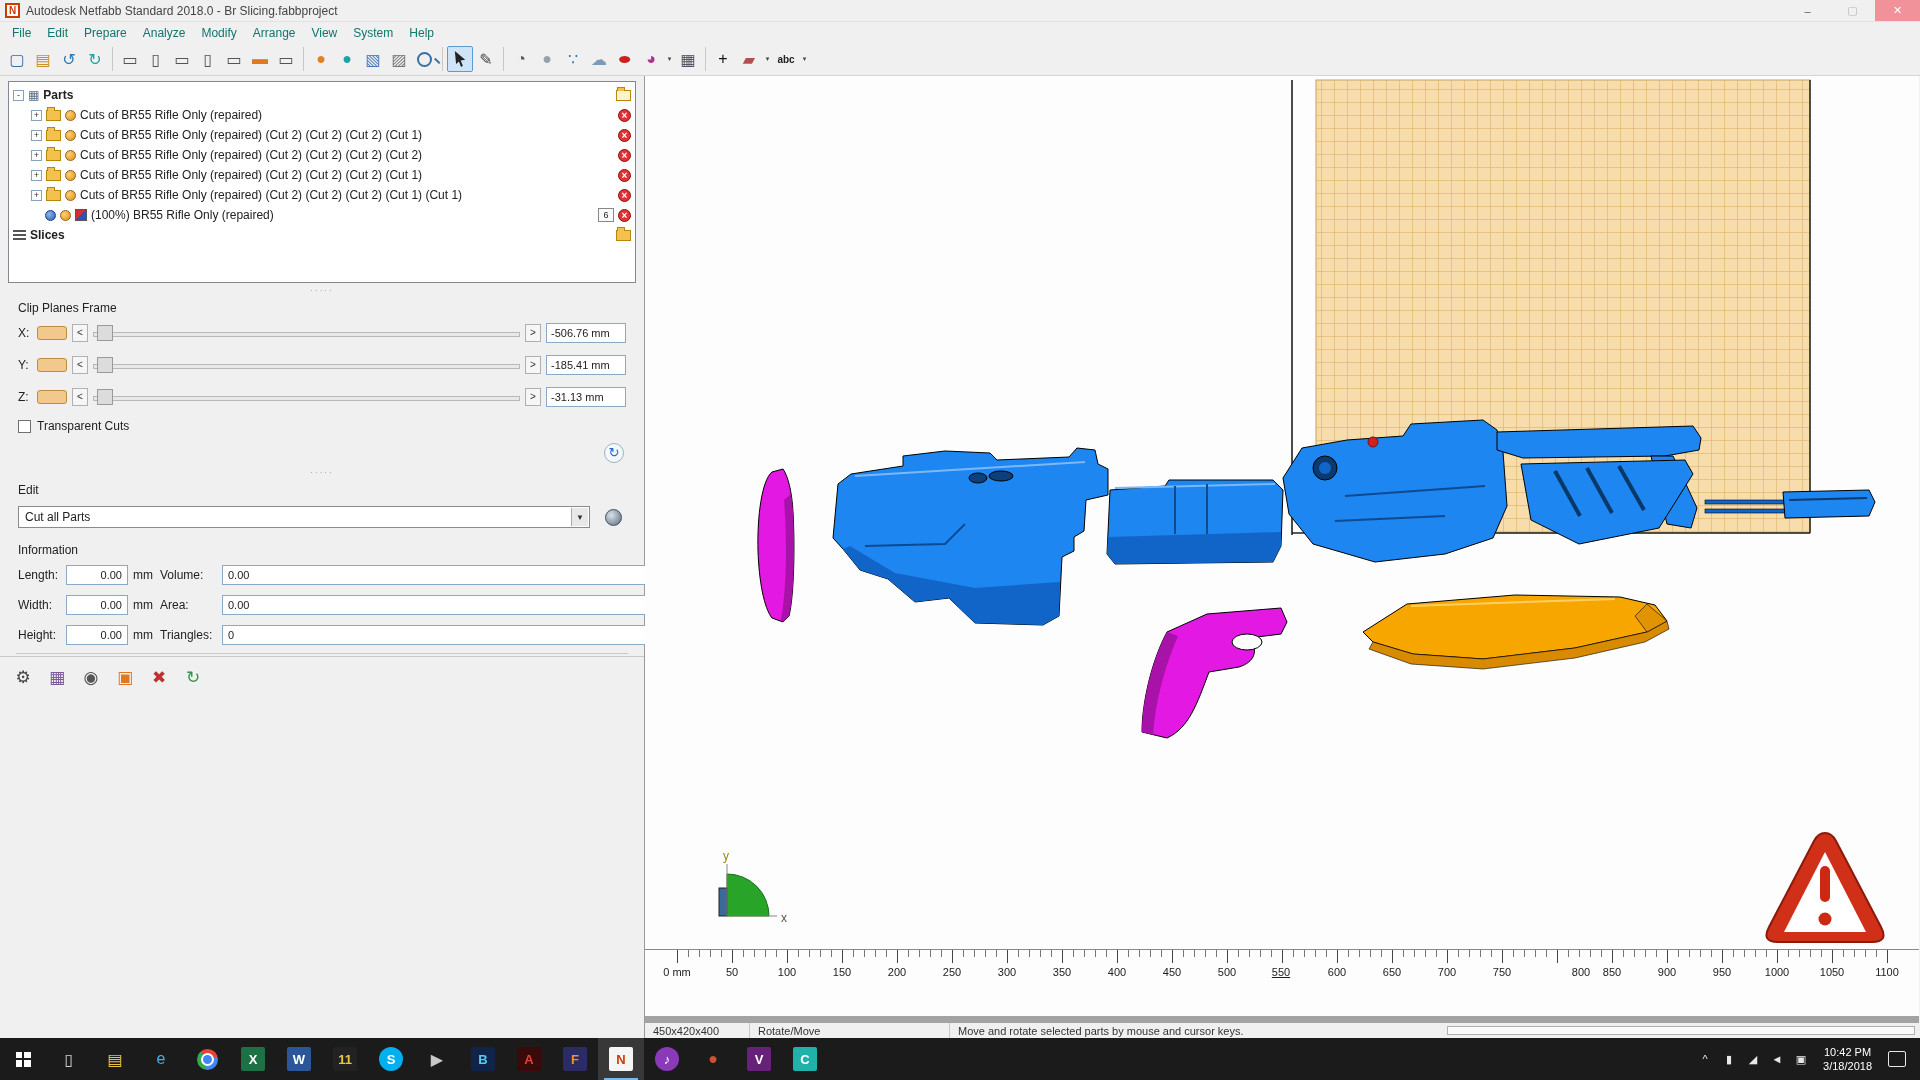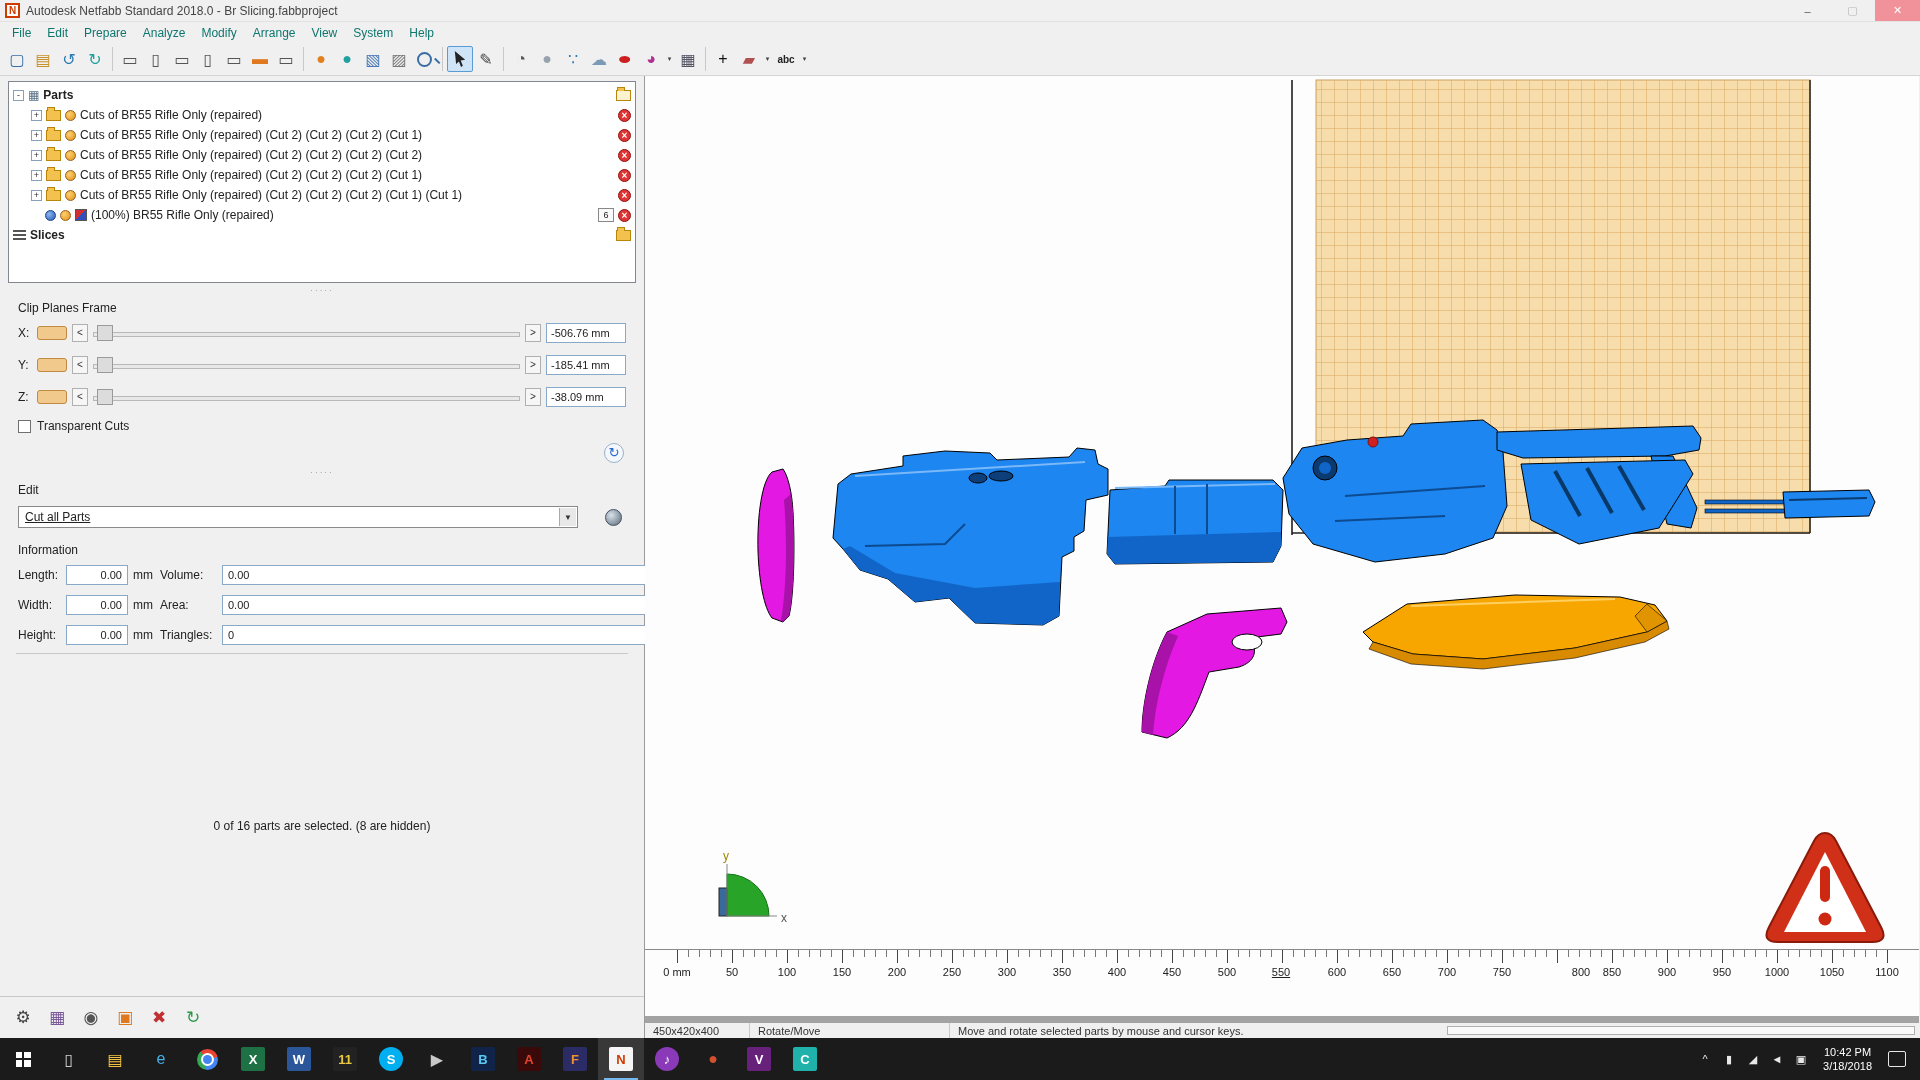--- a/index.html
+++ b/index.html
@@ -67,21 +67,21 @@
   .spin { width:16px; height:18px; border:1px solid #b0b0b0; background:#f6f6f6; font-size:10px; line-height:16px; text-align:center; color:#333; }
   .slider { flex:1; height:18px; position:relative; }
   .slider::before { content:""; position:absolute; left:0; right:0; top:8px; height:3px; background:#e8e8e8; border:1px solid #b8b8b8; }
   .slider-handle { position:absolute; left:4px; top:1px; width:16px; height:16px; background:#dcdcdc; border:1px solid #9a9a9a; }
   .axis-value { width:80px; height:20px; background:#fff; border:1px solid #8aa8c8; font-size:11px; padding:2px 4px; display:flex; align-items:center; }
   .check-row { display:flex; align-items:center; gap:6px; margin:4px 0 4px 2px; }
   .checkbox { width:13px; height:13px; background:#fff; border:1px solid #707070; }
   .reset-btn { position:absolute; right:20px; bottom:2px; width:20px; height:20px; border:1px solid #9ab0c8; border-radius:50%; color:#2a6ad0; font-size:13px; line-height:18px; text-align:center; background:#f4f8fc; }
 
   
-  .cuts-row { display:flex; align-items:center; gap:22px; margin:2px 2px 8px 2px;text-decoration:underline; }
+  .cuts-row { display:flex; align-items:center; gap:10px; margin:2px 2px 8px 2px; }
   .combo { flex:1; height:22px; background:#fff; border:1px solid #8a8a8a; display:flex; align-items:center; padding-left:6px; position:relative; }
   .combo-arrow { position:absolute; right:1px; top:1px; bottom:1px; width:17px; background:#e8e8e8; border-left:1px solid #aaa; font-size:8px; display:flex; align-items:center; justify-content:center; color:#333; }
   .sphere-btn { width:26px; height:24px; border:1px solid transparent; display:flex; align-items:center; justify-content:center; }
   .sphere-btn::before { content:""; width:15px; height:15px; border-radius:50%; background:radial-gradient(circle at 35% 35%, #d8e2ea, #5a6a7a); border:1px solid #44525f; }
 
   
   .info-grid { display:grid; grid-template-columns:48px 62px 32px 62px 436px 30px; row-gap:10px; align-items:center; margin:4px 2px 8px 2px; }
   .info-input { height:20px; background:#fff; border:1px solid #8aa8c8; font-size:11px; padding:2px 5px; display:flex; align-items:center; }
   .info-input.num { justify-content:flex-end; }
   .info-unit { padding-left:5px; }
@@ -340,21 +340,21 @@
       </div>
 
       <div class="axis-row">
         <span class="axis-label">Z:</span>
         <span class="swatch"></span>
         <span class="spin">&lt;</span>
         <span class="slider">
             <span class="slider-handle"></span>
           </span>
         <span class="spin">&gt;</span>
-        <span class="axis-value">-38.09 mm</span>
+        <span class="axis-value">-31.13 mm</span>
       </div>
 
       <div class="check-row">
         <span class="checkbox"></span>
         <span>Transparent Cuts</span>
       </div>
       <div class="reset-btn">↻</div>
     </div>
 
     <div class="h-splitter">·····</div>
@@ -390,21 +390,20 @@
         <span>Height:</span>
         <span class="info-input num">0.00</span>
         <span class="info-unit">mm</span>
         <span>Triangles:</span>
         <span class="info-input">0</span>
         <span class="info-unit"></span>
       </div>
       <div class="info-divider"></div>
     </div>
 
-    <div class="panel-message">0 of 16 parts are selected. (8 are hidden)</div>
 
     <div class="panel-tools" id="panel-tools">
         <div class="ptool" style="color: rgb(68, 68, 68);">⚙</div>
         <div class="ptool" style="color: rgb(122, 90, 154);">▦</div>
         <div class="ptool" style="color: rgb(85, 85, 85);">◉</div>
         <div class="ptool" style="color: rgb(224, 120, 32);">▣</div>
         <div class="ptool" style="color: rgb(192, 48, 48);">✖</div>
         <div class="ptool" style="color: rgb(42, 154, 74);">↻</div>
       </div>
   </div>

